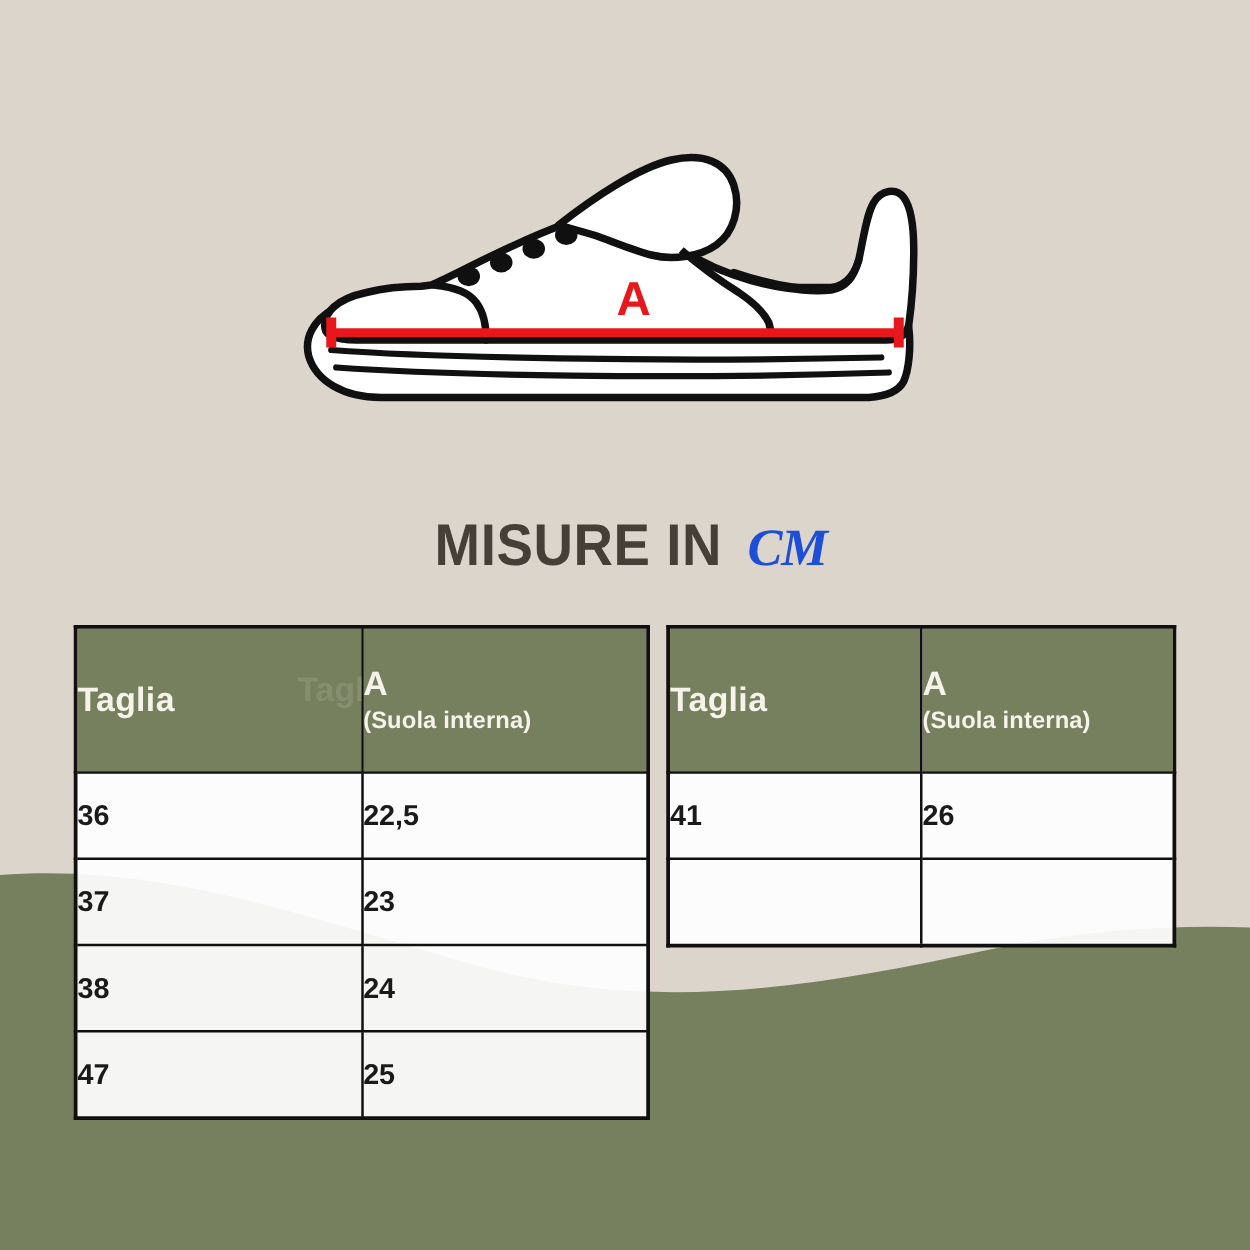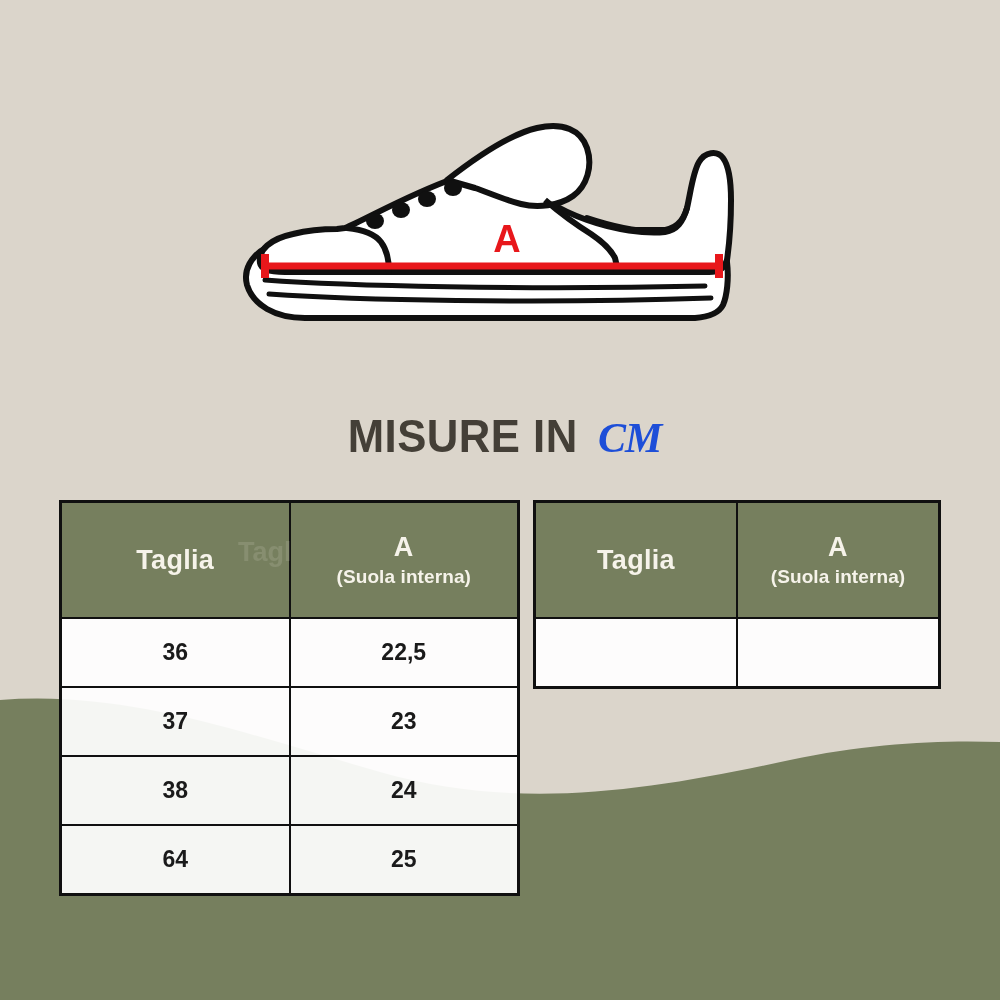--- a/index.html
+++ b/index.html
@@ -82,21 +82,21 @@
     border: 3px solid #101010;
     table-layout: fixed;
     z-index: 3;
   }
   #table-left  { left: 59px;  width: 461px; }
   #table-right { left: 533px; width: 408px; }
 
   .size-table th,
   .size-table td {
     border: 2px solid #101010;
-    text-align: center;
+    text-align: left;
     vertical-align: middle;
     padding: 0;
   }
   .size-table thead th {
     background: #767f5e;
     color: #f6f3ea;
     height: 114px;
     font-weight: bold;
     position: relative;
   }
@@ -214,39 +214,43 @@
       </tr>
       <tr>
         <td>37</td>
         <td>23</td>
       </tr>
       <tr>
         <td>38</td>
         <td>24</td>
       </tr>
       <tr>
-        <td>64</td>
+        <td>47</td>
         <td>25</td>
       </tr>
     </tbody>
   </table>
 
   <table class="size-table" id="table-right">
     <thead>
       <tr>
         <th>
           <span class="th-main">Taglia</span>
         </th>
         <th>
           <span class="th-main">A</span>
           <span class="th-sub">(Suola interna)</span>
         </th>
       </tr>
     </thead>
     <tbody>
       <tr>
+        <td>41</td>
+        <td>26</td>
+      </tr>
+      <tr>
         <td class="empty-cell"></td>
         <td class="empty-cell"></td>
       </tr>
     </tbody>
   </table>
 
 </div>
 
 </body></html>

